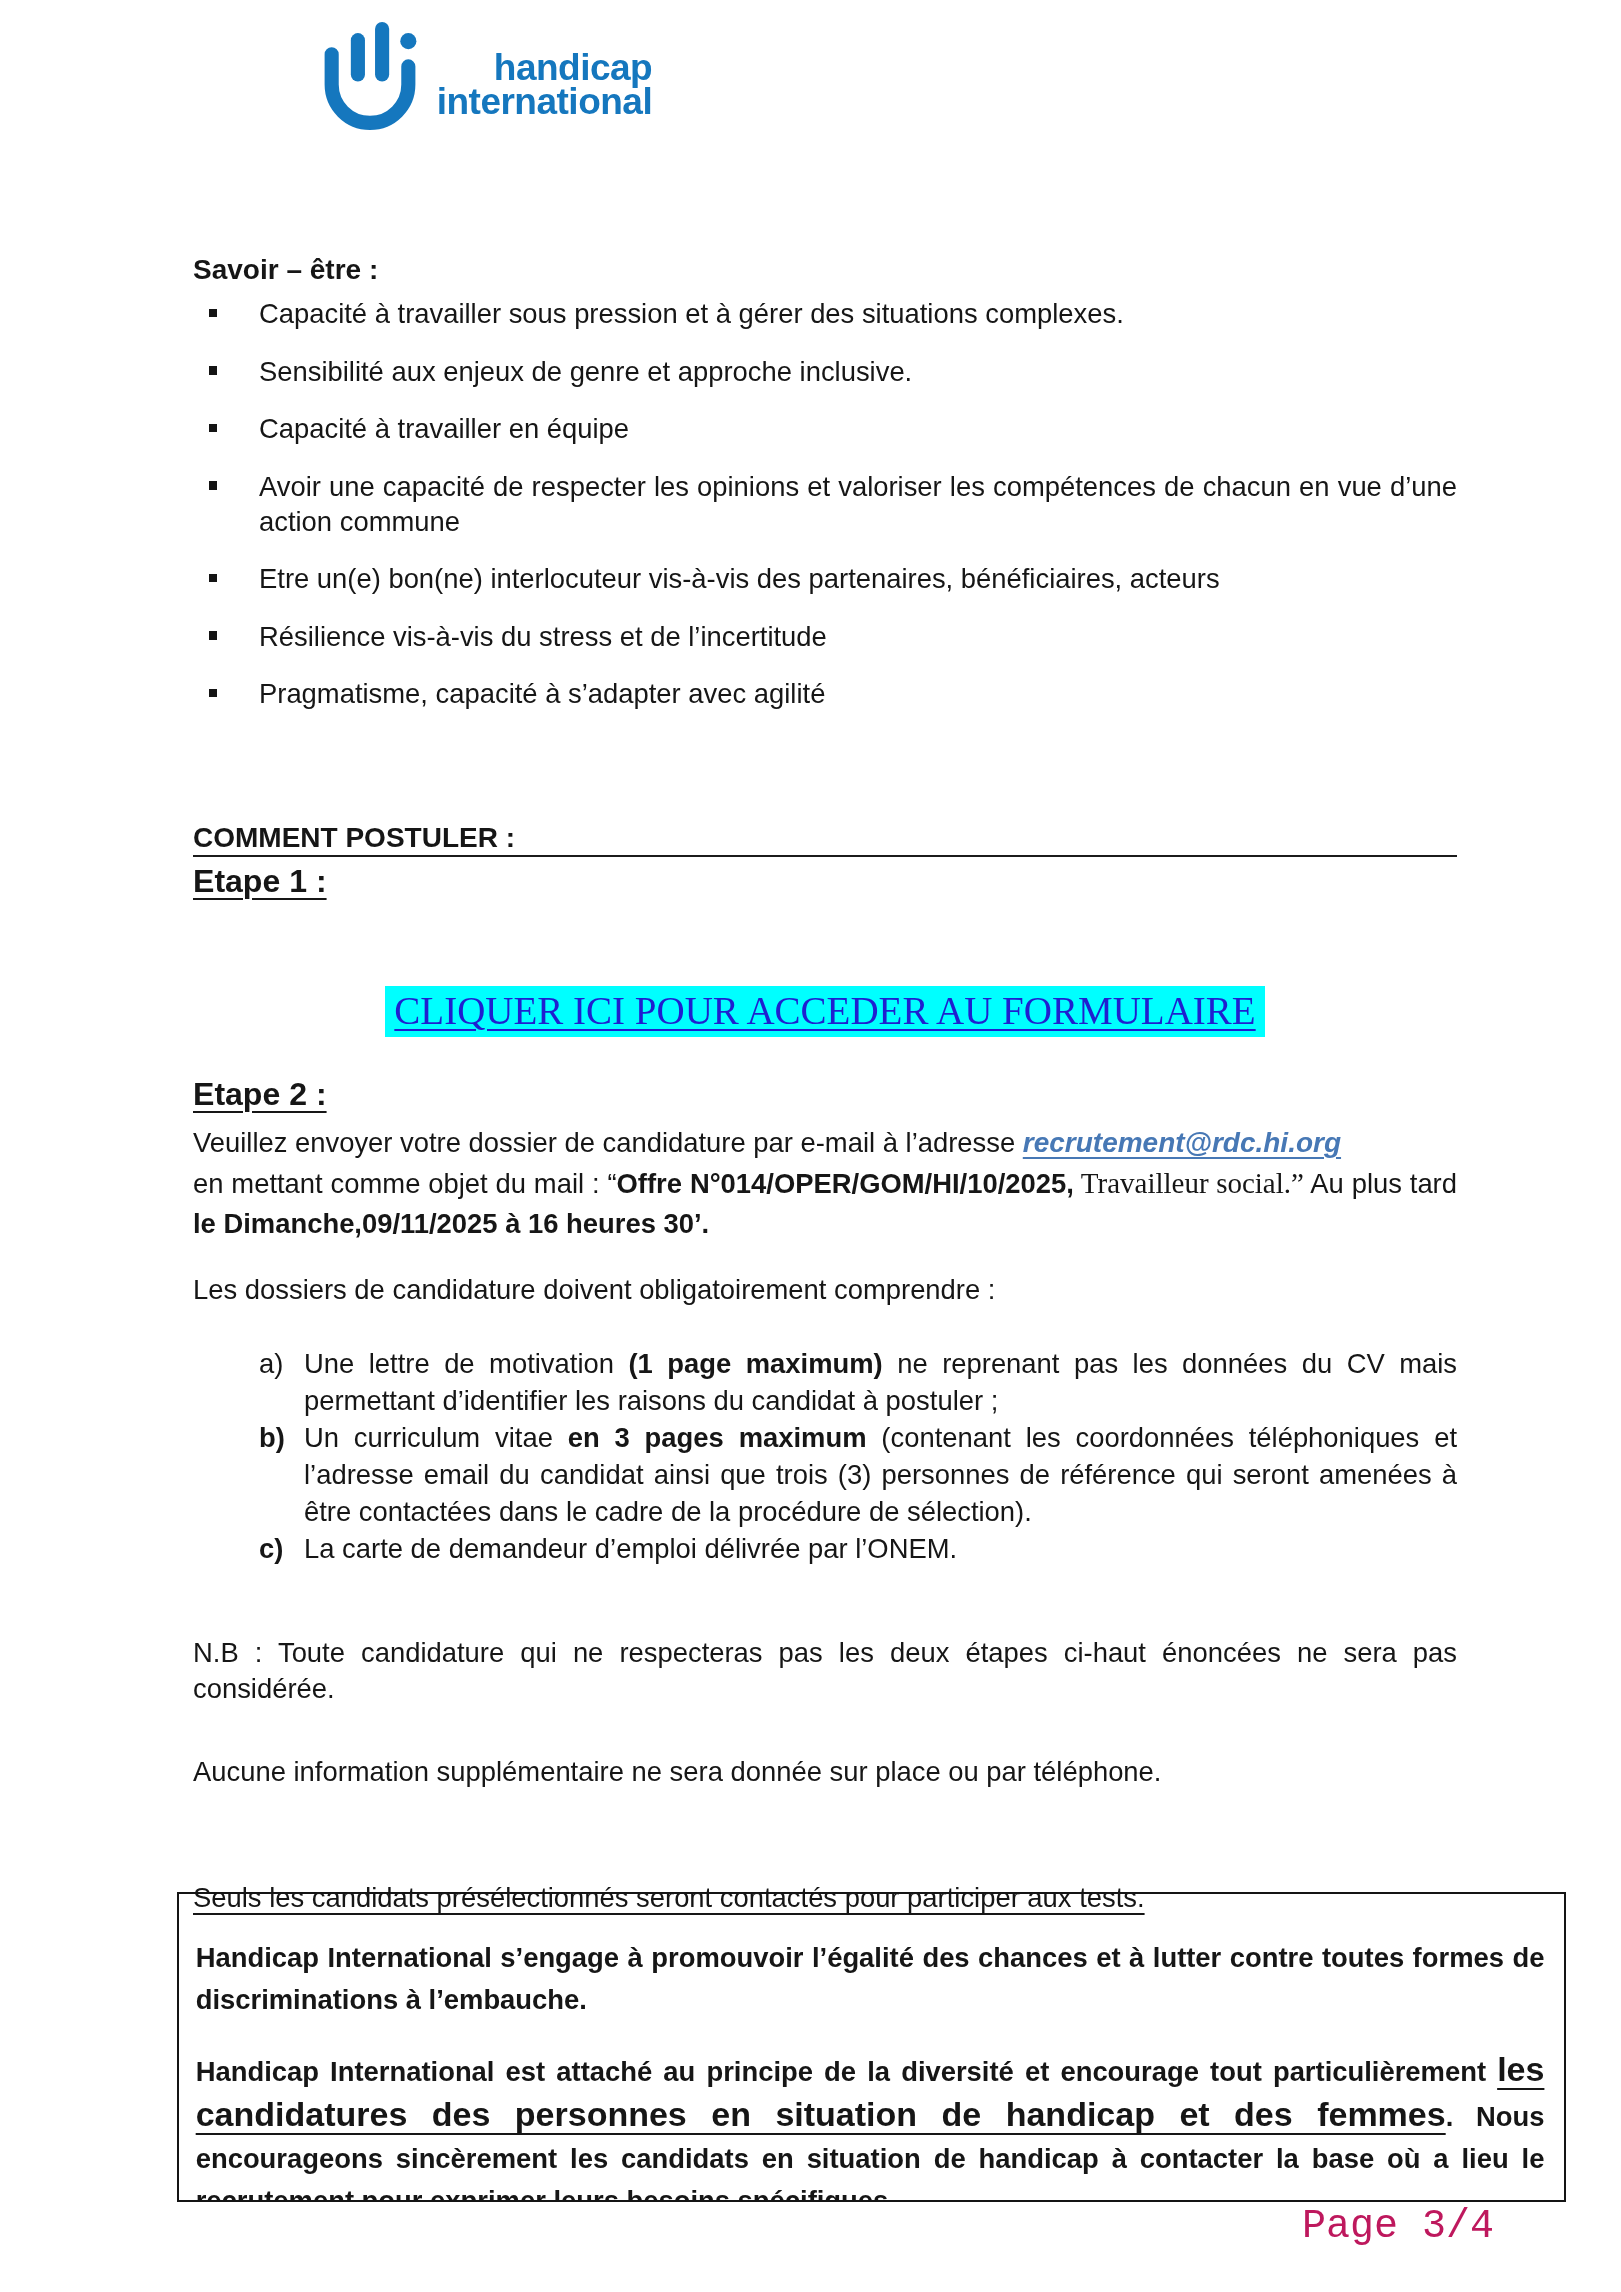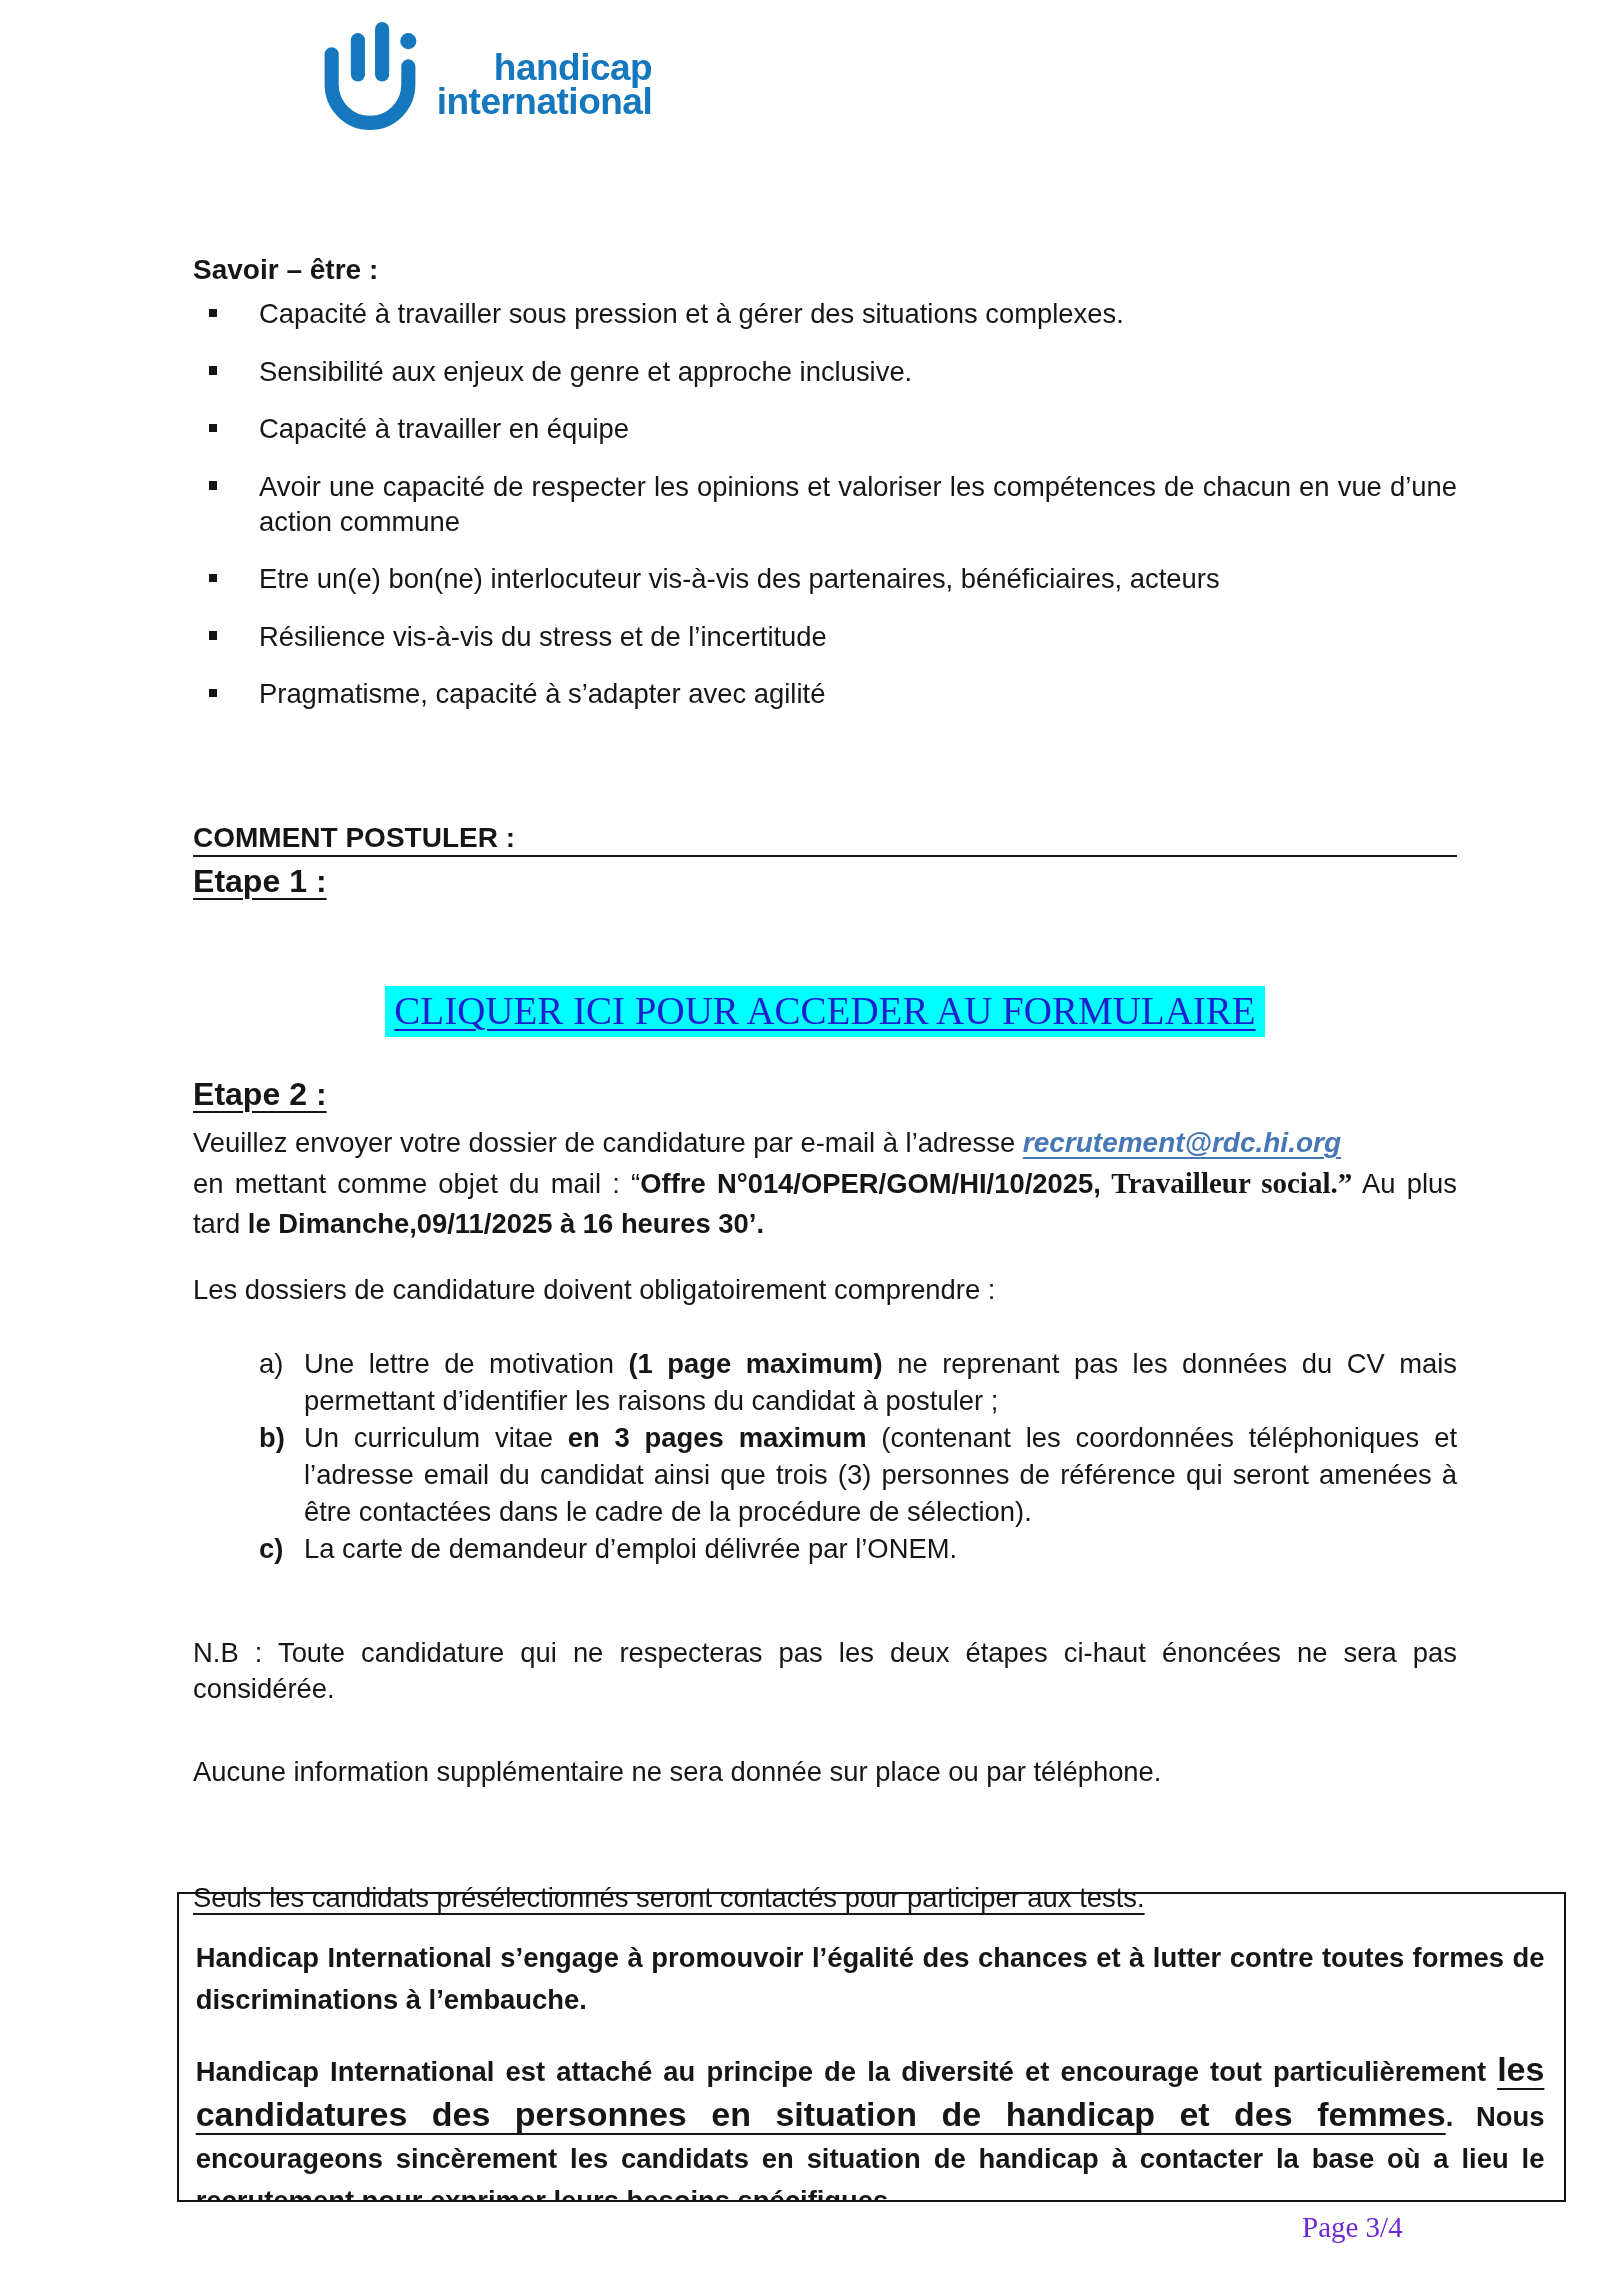--- a/index.html
+++ b/index.html
@@ -39,21 +39,21 @@
     text-decoration:underline; text-decoration-thickness:2px; text-underline-offset:4.9px;
     padding:2.9px 9.8px 4.9px 9.8px;
   }
 
   
   .etape2-para { line-height:40px; }
   .email {
     font-size:28px; font-weight:bold; font-style:italic;
     color:var(--email-blue,#4778B5); text-decoration:underline; text-underline-offset:4.9px;
   }
-  .serif-bold { font-family:"Liberation Serif", serif; font-weight:bold; font-size:29px;margin-top:13px; }
+  .serif-bold { font-family:"Liberation Serif", serif; font-weight:normal; font-size:29px;margin-top:13px; }
 
   
   ol.abc { list-style:none; }
   ol.abc li { position:relative; padding-left:111px; line-height:37px; }
   ol.abc .lab { position:absolute; left:66px; top:0; }
   ol.abc li:nth-child(2) .lab, ol.abc li:nth-child(3) .lab { font-weight:bold; }
 
   .underline { text-decoration:underline; text-decoration-thickness:2px; text-underline-offset:5.9px; }
 
   
@@ -61,21 +61,21 @@
     position:absolute; left:177px; top:1892px; width:1389px; height:310px;
     border:2.9px solid #141414; padding:43px 19.6px 0 16.7px;
     font-weight:bold; font-size:27.4px; overflow:hidden;
   }
   .eq-box p { text-align:justify; line-height:42px; }
   .eq-box .p1 { margin-bottom:27.4px; }
   .big-em { font-size:34px; text-decoration:underline; text-decoration-thickness:2px; text-underline-offset:6.9px; }
 
   .pagenum {
     position:absolute; left:1302px; top:2209px;
-    font-family:Liberation Serif, serif; font-size:29px; color:#6d28d9;
+    font-family:Liberation Mono, monospace; font-size:40px; color:#be185d;
   }
 </style>
 </head>
 <body>
 
 <div class="page">
 
   <div class="logo">
     <svg class="logo-icon" viewBox="0 0 100 115">
       <path d="M12 32 V62 A38 38 0 0 0 88 62 V44" fill="none" stroke="#1577BE" stroke-width="14" stroke-linecap="round"></path>

